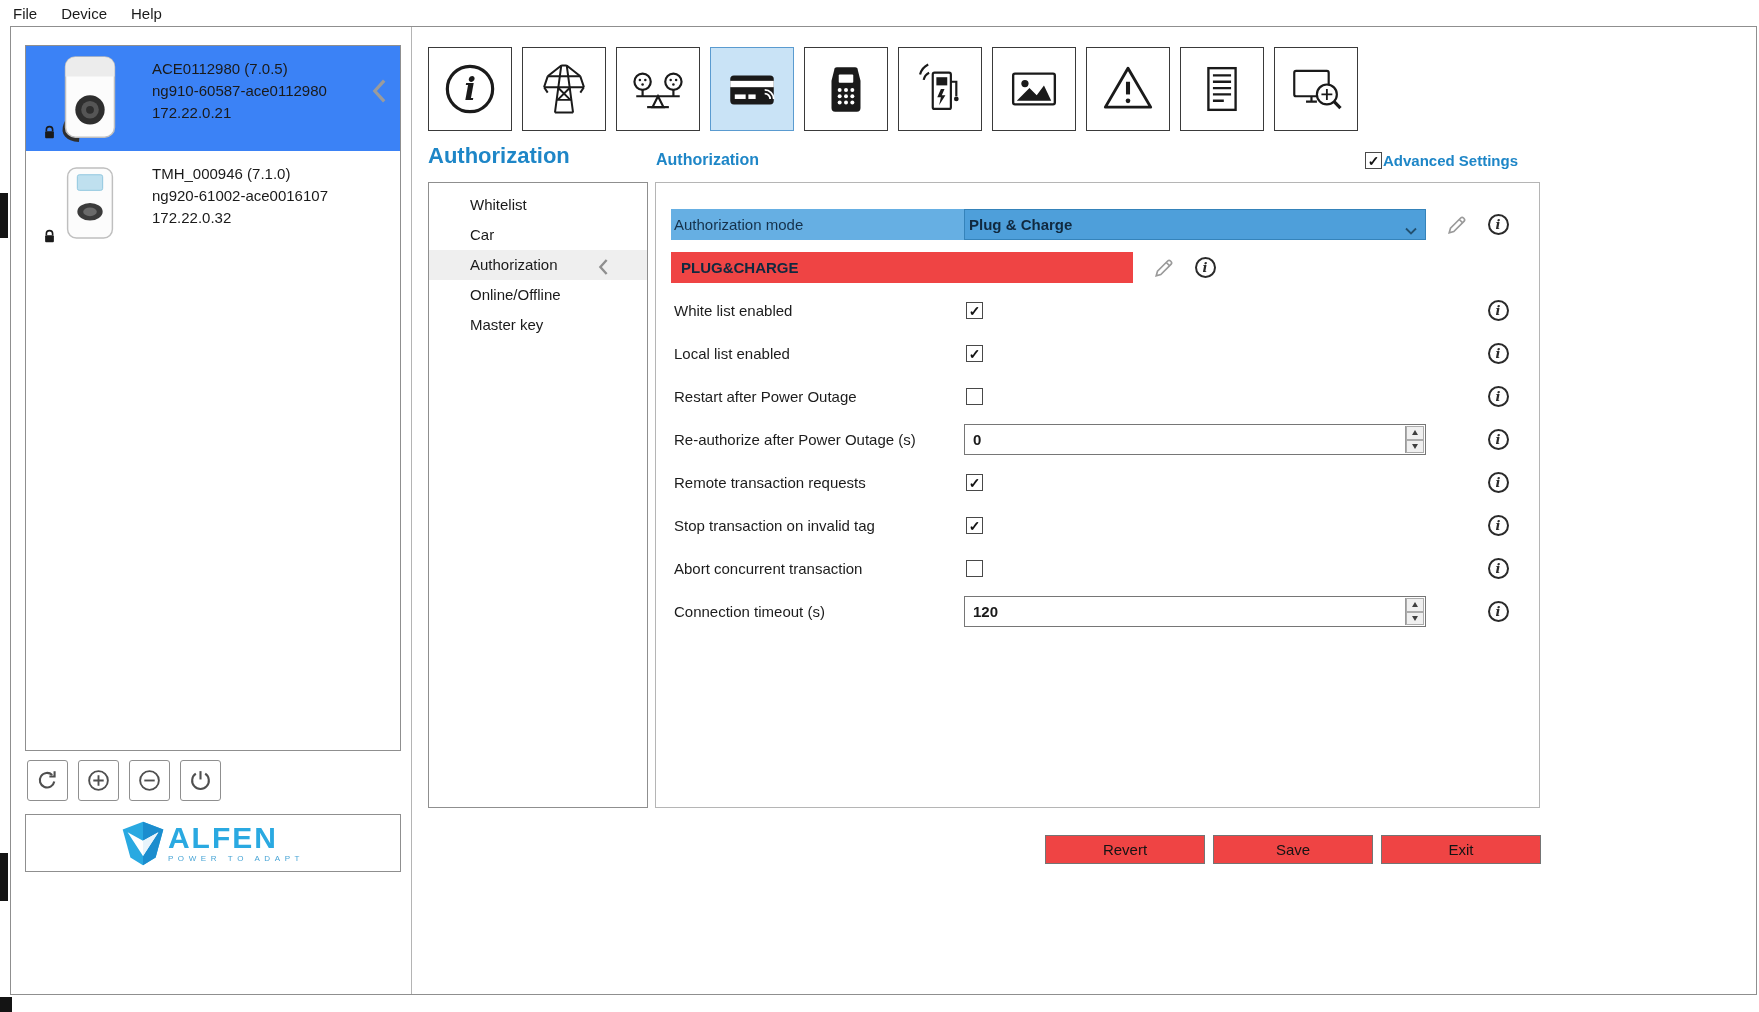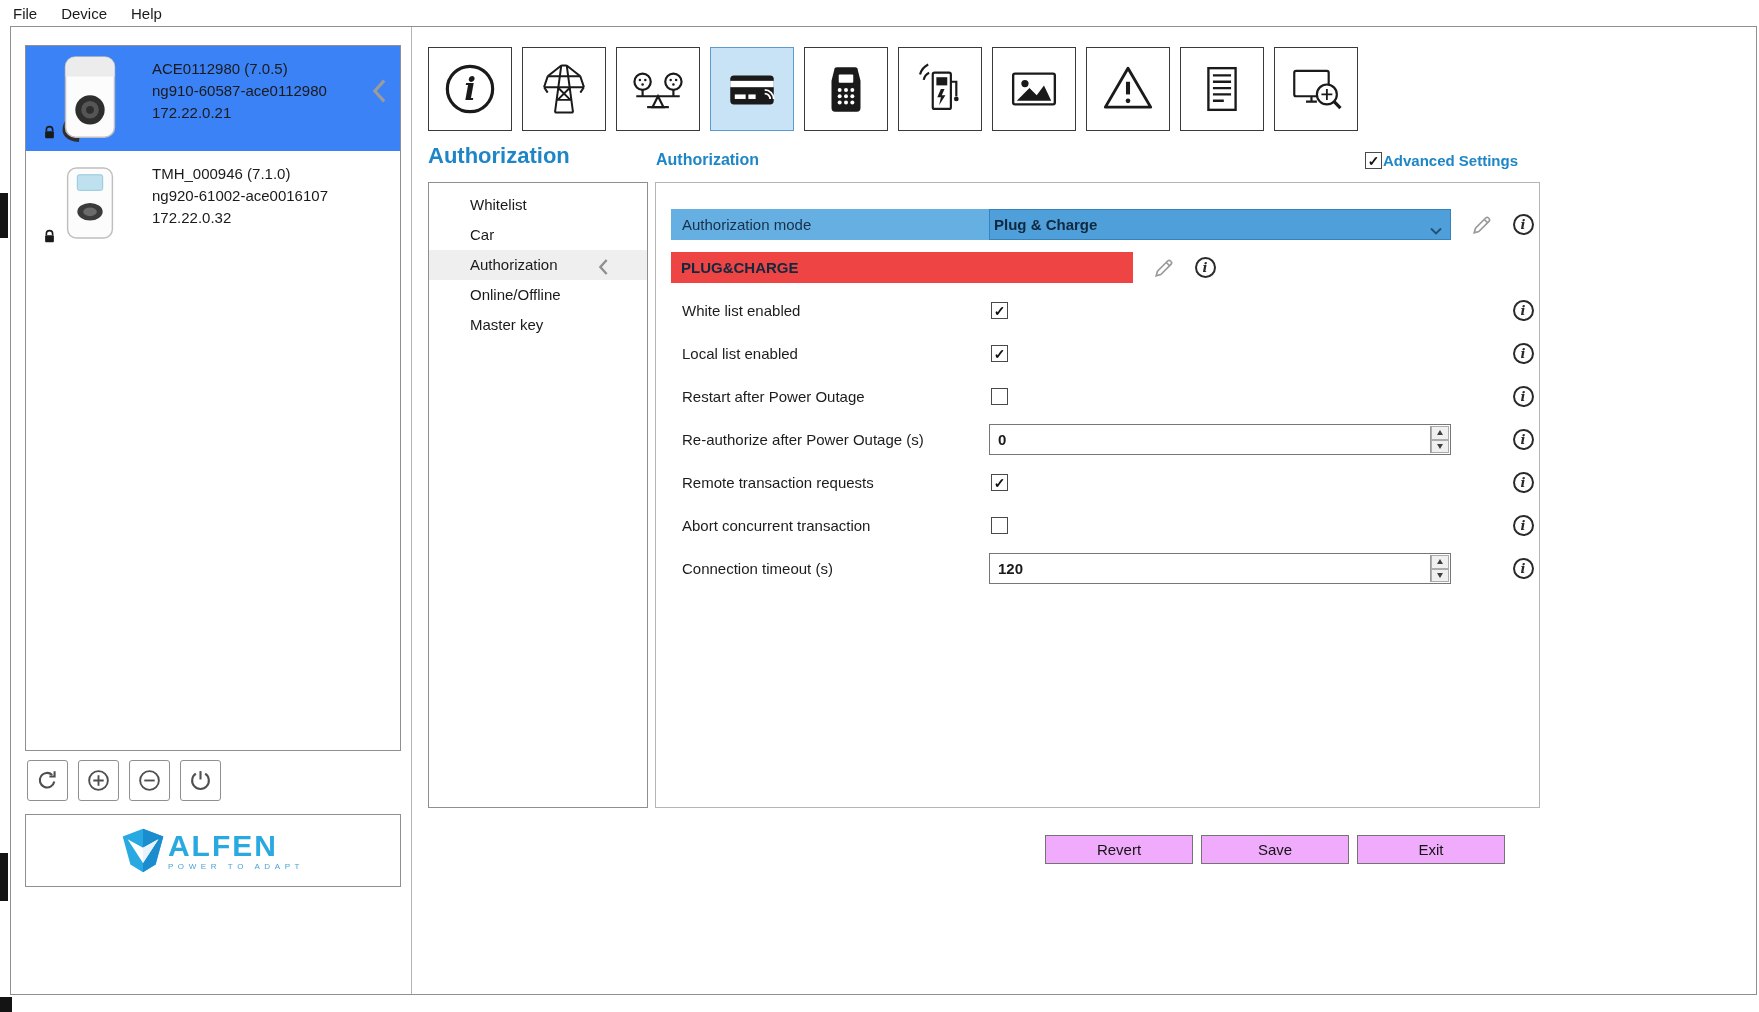--- a/index.html
+++ b/index.html
@@ -18,21 +18,21 @@
   .device-figure{width:124px;display:flex;justify-content:center;position:relative;padding-top:5px}
   .device-figure svg{display:block}
   .lock-badge{position:absolute;left:14px;bottom:7px;width:15px;height:15px}
   .lock-badge svg{width:15px;height:15px}
   .device-text{font-size:15px;line-height:22px;padding-top:8px}
   .device-chevron{position:absolute;right:13px;top:32px;width:15px;height:26px}
   .device-chevron svg{width:15px;height:26px}
   .left-toolbar{position:absolute;left:27px;top:760px;display:flex;gap:10px}
   .icon-btn{width:41px;height:41px;border:1px solid #8f8f8f;background:#fff;border-radius:3px;display:flex;align-items:center;justify-content:center;cursor:pointer;padding:0}
   .icon-16 svg{width:25px;height:25px;display:block}
-  .logo-box{position:absolute;left:25px;top:814px;width:376px;height:73px;border:1px solid #8f8f8f;display:flex;align-items:center;justify-content:center;gap:4px;background:#fff}
+  .logo-box{position:absolute;left:25px;top:814px;width:376px;height:58px;border:1px solid #8f8f8f;display:flex;align-items:center;justify-content:center;gap:4px;background:#fff}
   .logo-shield svg{width:42px;height:45px;display:block}
   .logo-brand{font-size:30px;font-weight:bold;color:#2aa9e1;letter-spacing:2px;line-height:30px}
   .logo-tagline{font-size:8px;color:#49a5d6;letter-spacing:4.6px;margin-top:1px}
 
   
   .icon-toolbar{position:absolute;left:428px;top:47px;display:flex;gap:10px}
   .tool-btn{width:84px;height:84px;background:#fff;border:1px solid #3a3a3a;display:flex;align-items:center;justify-content:center;cursor:pointer;padding:0}
   .tool-btn.selected{background:#c9e3f6;border-color:#5a9bd0}
   .tool-ic svg{width:58px;height:58px;display:block}
 
@@ -43,21 +43,21 @@
   .subnav-item.selected{background:#efefef}
   .subnav-chevron{position:absolute;right:38px;top:6px;width:11px;height:18px}
   .subnav-chevron svg{width:11px;height:18px}
 
   .panel-title{position:absolute;left:656px;top:151px;font-size:16px;font-weight:bold;color:#1e86c7}
   .advanced{position:absolute;left:1363px;top:152px;display:flex;align-items:center;gap:1px}
   .adv-label{font-size:15px;font-weight:bold;color:#1e86c7}
 
   .form-panel{position:absolute;left:655px;top:182px;width:885px;height:626px;border:1px solid #b5b5b5;background:#fff;padding-top:20px}
   .field-row{position:relative;height:43px;display:flex;align-items:center;padding-left:15px}
-  .f-label{width:318px;font-size:15px;padding-left:11px;color:#1c1c1c}
+  .f-label{width:293px;font-size:15px;padding-left:3px;color:#1c1c1c}
   .hl .f-label{background:#66afe3;height:31px;display:flex;align-items:center;color:#15314b}
   .f-control{width:462px;height:31px;display:flex;align-items:center}
   .dropdown{width:100%;height:31px;background:#4e9fda;border:1px solid #3583ba;display:flex;align-items:center;padding:0 4px;position:relative;cursor:pointer}
   .dd-value{font-size:15px;font-weight:bold;color:#10293f}
   .dd-chevron{position:absolute;right:8px;top:11px;width:12px;height:8px}
   .static-value{width:100%;height:31px;background:#ef4444;display:flex;align-items:center;padding-left:10px;font-size:15px;font-weight:bold;color:#10293f}
   .cb{width:17px;height:17px;border:1px solid #494949;background:#fff;display:inline-flex;align-items:center;justify-content:center;font-size:14px;font-weight:bold;color:#121212;line-height:1;cursor:pointer;margin-left:2px;flex:0 0 auto}
   .cb.checked::after{content:"\2713"}
   .num{width:100%;height:31px;border:1px solid #767676;background:#fff;position:relative;display:flex;align-items:center;padding-left:8px}
   .num-value{font-size:15px;font-weight:bold}
@@ -65,21 +65,21 @@
   .spin{flex:1;background:#f0f0f0;border:1px solid #acacac;display:flex;align-items:center;justify-content:center;cursor:pointer}
   .spin.up::after{content:"";border-left:3.5px solid transparent;border-right:3.5px solid transparent;border-bottom:5px solid #404040}
   .spin.down::after{content:"";border-left:3.5px solid transparent;border-right:3.5px solid transparent;border-top:5px solid #404040}
   .f-pencil{width:24px;height:24px;margin-left:19px;display:flex;align-items:center;justify-content:center}
   .pencil svg{width:22px;height:22px;display:block}
   .f-info{width:22px;height:22px;margin-left:18px;display:flex;align-items:center;justify-content:center}
   .info-icon{width:21px;height:21px;border:2px solid #2a2a2a;border-radius:50%;display:inline-flex;align-items:center;justify-content:center;font-family:"DejaVu Serif",serif;font-style:italic;font-weight:bold;font-size:13px;color:#2a2a2a;cursor:pointer}
   .info-icon::after{content:"i"}
 
   .action-buttons{position:absolute;left:1045px;top:835px;display:flex;gap:8px}
-  .action-btn{width:148px;height:29px;background:#f0abfc;border:1px solid #747474;font-size:15px;font-family:inherit;color:#141414;cursor:pointer}
+  .action-btn{width:160px;height:29px;background:#ef4444;border:1px solid #747474;font-size:15px;font-family:inherit;color:#141414;cursor:pointer}
 </style>
 </head>
 <body>
 
 <div class="menubar">
     <span class="menu-item">File</span>
     <span class="menu-item">Device</span>
     <span class="menu-item">Help</span>
   </div>
 
@@ -411,20 +411,30 @@
       <div class="f-label">Remote transaction requests</div>
       <div class="f-control">
         <span class="cb checked"></span>
       </div>
       <div class="f-pencil"></div>
       <div class="f-info">
         <span class="info-icon"></span>
       </div>
     </div>
     <div class="field-row">
+      <div class="f-label">Stop transaction on invalid tag</div>
+      <div class="f-control">
+        <span class="cb checked"></span>
+      </div>
+      <div class="f-pencil"></div>
+      <div class="f-info">
+        <span class="info-icon"></span>
+      </div>
+    </div>
+    <div class="field-row">
       <div class="f-label">Abort concurrent transaction</div>
       <div class="f-control">
         <span class="cb"></span>
       </div>
       <div class="f-pencil"></div>
       <div class="f-info">
         <span class="info-icon"></span>
       </div>
     </div>
     <div class="field-row">

